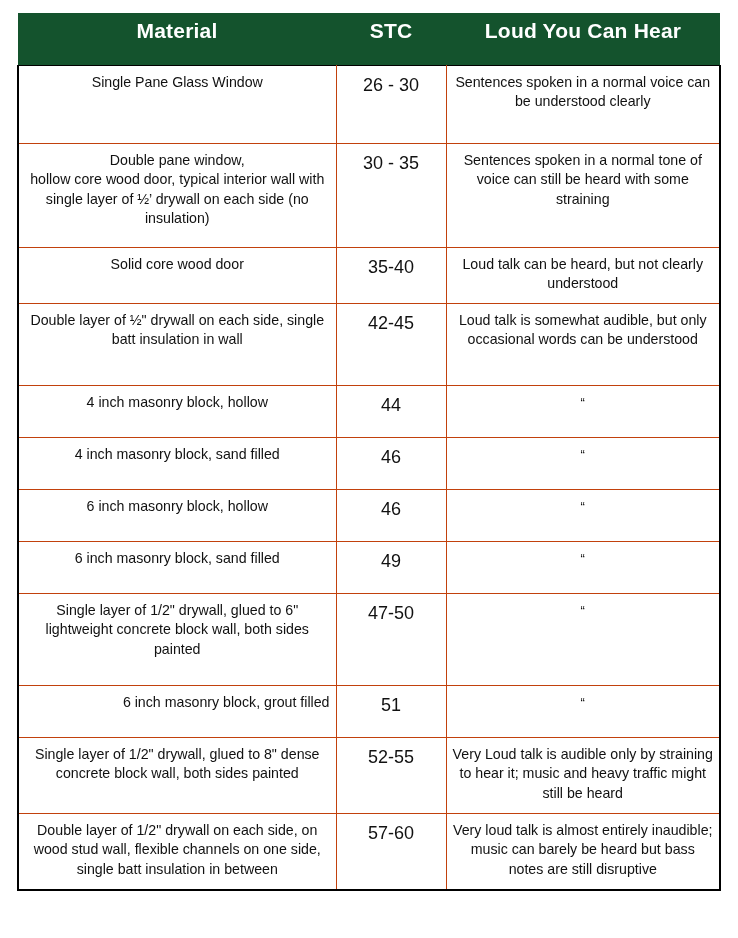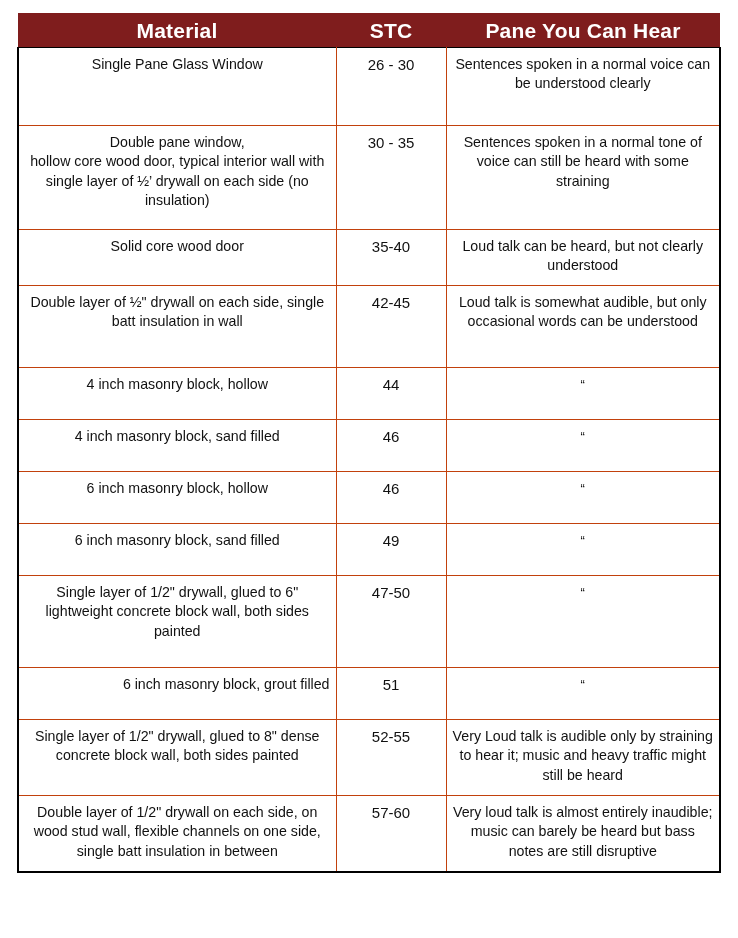--- a/index.html
+++ b/index.html
@@ -26,40 +26,40 @@
     top: 13px;
     width: 702px;
     border-collapse: collapse;
     table-layout: fixed;
   }
   .stc-table col.c-material { width: 318px; }
   .stc-table col.c-stc      { width: 110px; }
   .stc-table col.c-hear     { width: 274px; }
 
   .stc-table thead th {
-    background: #7f1d1d;
+    background: #14532d;
     color: #ffffff;
     font-size: 21px;
     font-weight: bold;
     text-align: center;
-    padding: 6px 4px 4px 4px;
+    padding: 6px 4px 22px 4px;
     border: none;
     letter-spacing: 0.2px;
   }
   .stc-table tbody td {
     border: 1px solid #c2410c;
     font-size: 14.2px;
     color: #111111;
     text-align: center;
     vertical-align: top;
     padding: 7px 6px 6px 6px;
     line-height: 1.36;
   }
   .stc-table tbody td.cell-stc {
-    font-size: 15px;
+    font-size: 18px;
   }
   .stc-table tbody td.cell-hear .ditto {
     font-size: 13px;
     line-height: 1;
     display: inline-block;
   }
   .stc-table tbody tr td:first-child { border-left: 2px solid #000000; }
   .stc-table tbody tr td:last-child  { border-right: 2px solid #000000; }
   .stc-table tbody tr:last-child td  { border-bottom: 2px solid #000000; }
   .stc-table tbody tr:first-child td { border-top: 1px solid #000000; }
@@ -71,21 +71,21 @@
   <table class="stc-table">
     <colgroup>
       <col class="c-material">
       <col class="c-stc">
       <col class="c-hear">
     </colgroup>
     <thead>
       <tr>
         <th>Material</th>
         <th>STC</th>
-        <th>Pane You Can Hear</th>
+        <th>Loud You Can Hear</th>
       </tr>
     </thead>
     <tbody id="table-body">
         <tr>
           <td class="cell-material" style="white-space: pre-line; height: 64px; margin-top: 14px;">Single Pane Glass Window</td>
           <td class="cell-stc">26 - 30</td>
           <td class="cell-hear">Sentences spoken in a normal voice can be understood clearly</td>
         </tr>
         <tr>
           <td class="cell-material" style="white-space: pre-line; height: 90px;">Double pane window,

